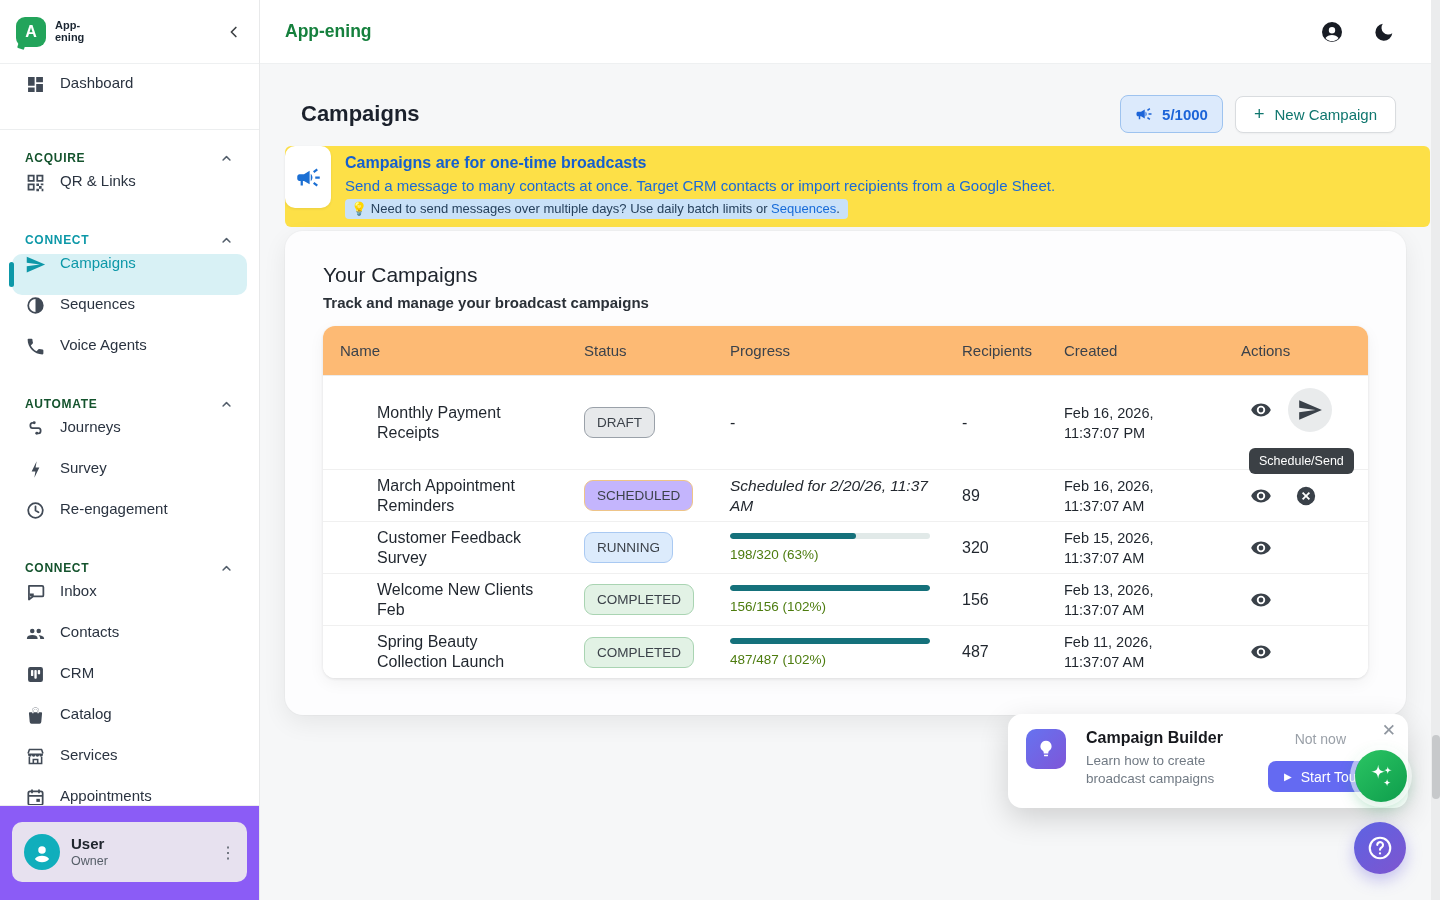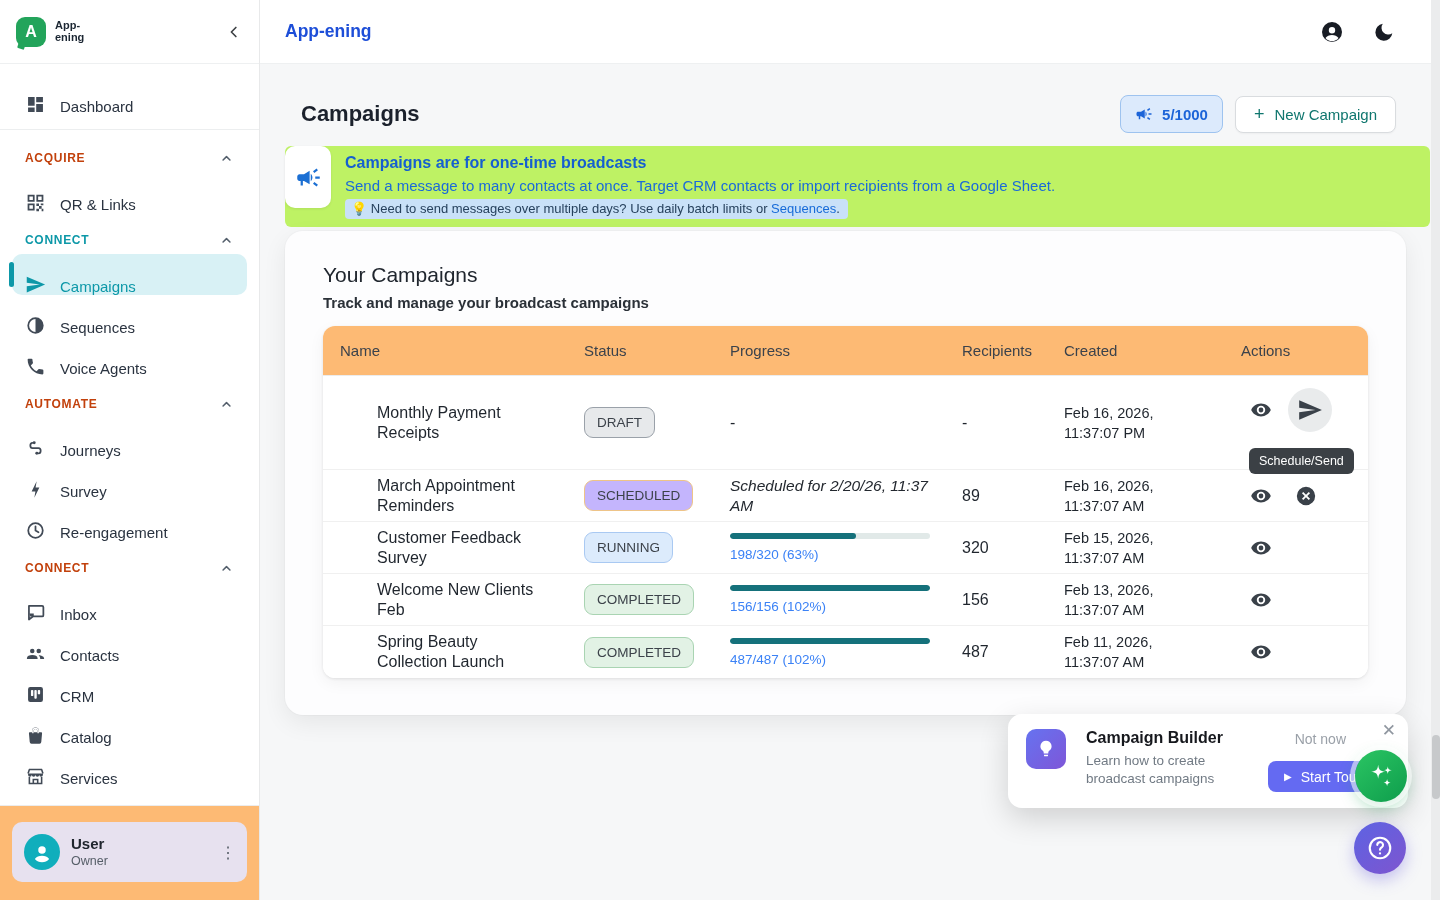--- a/index.html
+++ b/index.html
@@ -12,58 +12,58 @@
   .sidebar { width:260px; background:#fff; border-right:1px solid #e8e9ea; display:flex; flex-direction:column; z-index:5; }
   .side-top { height:64px; border-bottom:1px solid #eef0f1; display:flex; align-items:center; justify-content:space-between; padding:0 16px; flex:none; }
   .logo-wrap { display:flex; align-items:center; gap:9px; }
   .logo-mark { width:30px; height:30px; background:#23a45b; border-radius:9px; color:#fff; font-weight:bold; font-size:16px; display:flex; align-items:center; justify-content:center; position:relative; }
   .logo-mark::after { content:''; position:absolute; left:2px; bottom:-2px; width:7px; height:7px; background:#23a45b; border-radius:1px; transform:rotate(18deg); z-index:-0; }
   .logo-text { font-size:11px; line-height:11.5px; font-weight:bold; color:#1c2733; }
   .collapse-btn { background:none; border:none; color:#3c4043; display:flex; cursor:pointer; }
   .collapse-btn svg { width:18px; height:18px; }
 
   .nav { flex:1; overflow:hidden; padding:10px 12px 0; }
-  .nav-item { display:flex; align-items:flex-end; gap:14px; height:41px; padding:0 13px; border-radius:10px; font-size:15px; color:#2a3340; position:relative; cursor:pointer; }
+  .nav-item { display:flex; align-items:flex-start; gap:14px; height:41px; padding:0 13px; border-radius:10px; font-size:15px; color:#2a3340; position:relative; cursor:pointer; }
   .nav-item .ico { width:21px; height:21px; color:#414a56; display:flex; flex:none; }
   .nav-item .ico svg { width:21px; height:21px; }
   .nav-item.active { background:#d8f1f5; color:#0d98a8; }
   .nav-item.active .ico { color:#0d98a8; }
   .nav-item.active::before { content:''; position:absolute; left:-3px; top:8px; width:5px; height:25px; border-radius:3px; background:#0d98a8; }
   .nav-divider { height:1px; background:#eceeef; margin:14px -12px; }
-  .nav-section { display:flex; align-items:center; justify-content:space-between; height:28px; margin-top:13px; padding:0 13px; font-size:12px; font-weight:bold; letter-spacing:.7px; color:#c2410c; cursor:pointer; }
+  .nav-section { display:flex; align-items:center; justify-content:space-between; height:28px; margin-top:13px; padding:0 13px; font-size:12px; font-weight:bold; letter-spacing:.7px; color:#14532d; cursor:pointer; }
   .nav-section.accent { color:#0d98a8; }
   .nav-section .chev { color:#535e6b; display:flex; }
   .nav-section .chev svg { width:15px; height:15px; }
 
-  .side-footer { flex:none; border-top:1px solid #ececec; padding:16px 12px 18px; background:#fdba74; }
+  .side-footer { flex:none; border-top:1px solid #ececec; padding:16px 12px 18px; background:#8b5cf6; }
   .user-card { background:#e7e1ef; border-radius:10px; height:60px; display:flex; align-items:center; gap:11px; padding:0 12px; }
   .avatar { width:36px; height:36px; border-radius:50%; background:#10aebc; color:#fff; display:flex; align-items:center; justify-content:center; flex:none; }
   .avatar svg { width:30px; height:30px; }
   .user-name { font-size:15px; font-weight:bold; color:#20262e; line-height:18px; }
   .user-role { font-size:12.5px; color:#565e68; line-height:16px; }
   .user-menu { margin-left:auto; background:none; border:none; color:#5c636c; font-size:16px; cursor:pointer; letter-spacing:-1px; }
 
   
   .main { flex:1; display:flex; flex-direction:column; min-width:0; }
   .topbar { height:64px; background:#fff; border-bottom:1px solid #eef0f1; display:flex; align-items:center; justify-content:space-between; padding:0 44px 0 25px; flex:none; }
-  .topbar-title { font-size:17.5px; font-weight:bold; color:#1d4ed8; }
+  .topbar-title { font-size:17.5px; font-weight:bold; color:#15803d; }
   .topbar-icons { display:flex; align-items:center; gap:28px; }
   .tb-icon { background:none; border:none; color:#181c24; display:flex; cursor:pointer; }
   .tb-icon svg { width:24px; height:24px; }
 
   .content { flex:1; position:relative; }
   .page-head { display:flex; align-items:center; justify-content:space-between; margin:31px 44px 0 41px; }
   .page-title { font-size:22px; font-weight:600; color:#1b212c; }
   .head-right { display:flex; align-items:center; gap:12px; }
   .quota-badge { display:flex; align-items:center; gap:9px; background:#dceafc; border:1px solid #9ec3ef; border-radius:8px; padding:9px 14px; color:#1c64d8; font-size:15px; font-weight:600; cursor:pointer; }
   .quota-badge svg { width:18px; height:18px; }
   .new-btn { display:flex; align-items:center; gap:10px; background:#fff; border:1px solid #d9dcdf; border-radius:8px; padding:9px 18px; color:#0f766e; font-size:15px; font-family:inherit; cursor:pointer; box-shadow:0 1px 2px rgba(0,0,0,.04); }
   .plus-glyph { font-size:18px; line-height:16px; font-weight:400; }
 
-  .banner { margin:13px 10px 0 25px; background:#bef264; border-radius:6px; position:relative; padding:7px 12px 8px 60px; }
+  .banner { margin:13px 10px 0 25px; background:#fde047; border-radius:6px; position:relative; padding:7px 12px 8px 60px; }
   .banner-iconbox { position:absolute; left:0; top:0; width:46px; height:62px; background:#fff; border-radius:10px; display:flex; align-items:center; justify-content:center; color:#1b6fd3; box-shadow:0 1px 3px rgba(0,0,0,.08); }
   .banner-iconbox svg { width:27px; height:27px; }
   .banner-title { font-size:16px; line-height:20px; font-weight:bold; color:#155fd0; }
   .banner-sub { font-size:15px; line-height:19px; color:#1a6ad9; margin-top:3px; }
   .banner-tip { display:inline-block; margin-top:4px; background:#c9e1f8; border-radius:4px; padding:2px 8px 3px 6px; font-size:13px; color:#26415d; }
   .banner-tip a { color:#176bd8; text-decoration:none; }
 
   .board { margin:4px 34px 0 25px; height:484px; background:#fdfdfe; border-radius:18px; box-shadow:0 8px 24px rgba(0,0,0,.07),0 0 0 1px rgba(0,0,0,.02); padding:32px 38px 40px; position:relative; }
   .board-title { font-size:21px; font-weight:500; color:#20262e; }
   .board-sub { font-size:15px; font-weight:600; color:#2b3138; margin-top:7px; }
@@ -76,21 +76,21 @@
   .trow.last { border-bottom:none; }
   .name-cell { padding-right:32px; line-height:20px;margin-left:37px; }
   .badge { display:inline-block; padding:7px 12px; border-radius:9px; font-size:13.5px; color:#3c424a; border:1px solid; }
   .badge.draft { background:#e7e9eb; border-color:#9aa1a9; }
   .badge.scheduled { background:#c4b5fd; border-color:#eec488; }
   .badge.running { background:#dcebfc; border-color:#a9c9f2; }
   .badge.completed { background:#e2f2e5; border-color:#a9d4b2; }
   .progress-cell { padding-right:30px; }
   .progress-track { width:200px; height:6px; border-radius:4px; background:#e1e9e8; overflow:hidden; }
   .progress-fill { height:100%; border-radius:4px; background:#15717b; }
-  .progress-label { font-size:13.5px; color:#3b82f6; margin-top:8px; }
+  .progress-label { font-size:13.5px; color:#4d7c0f; margin-top:8px; }
   .sched-text { font-size:15.5px; line-height:20px; color:#23282f;font-style:italic; }
   .created { font-size:14.5px; line-height:20px; }
   .actions { display:flex; align-items:center; gap:9px; position:relative; padding-left:2px; }
   .trow.first .actions { align-self:flex-start; margin-top:12px; }
   .act-btn { width:36px; height:36px; border-radius:50%; border:none; background:transparent; color:#3a4149; display:flex; align-items:center; justify-content:center; cursor:pointer; }
   .act-btn svg { width:22px; height:22px; }
   .act-btn.big { width:44px; height:44px; background:#e9ebec; }
   .act-btn.big svg { width:26px; height:26px; }
   .tooltip { position:absolute; left:8px; top:60px; background:#3b4045; color:#fff; font-size:12.5px; padding:6px 10px; border-radius:6px; white-space:nowrap; z-index:3; }
 

